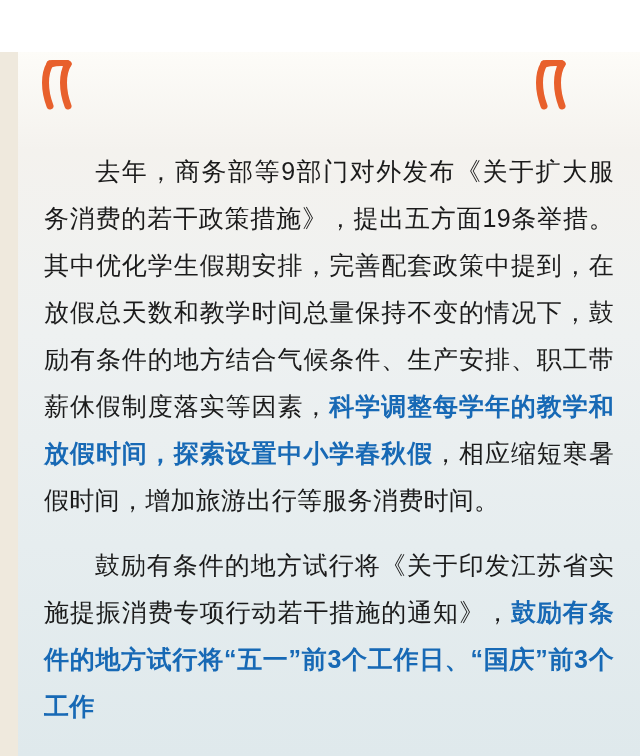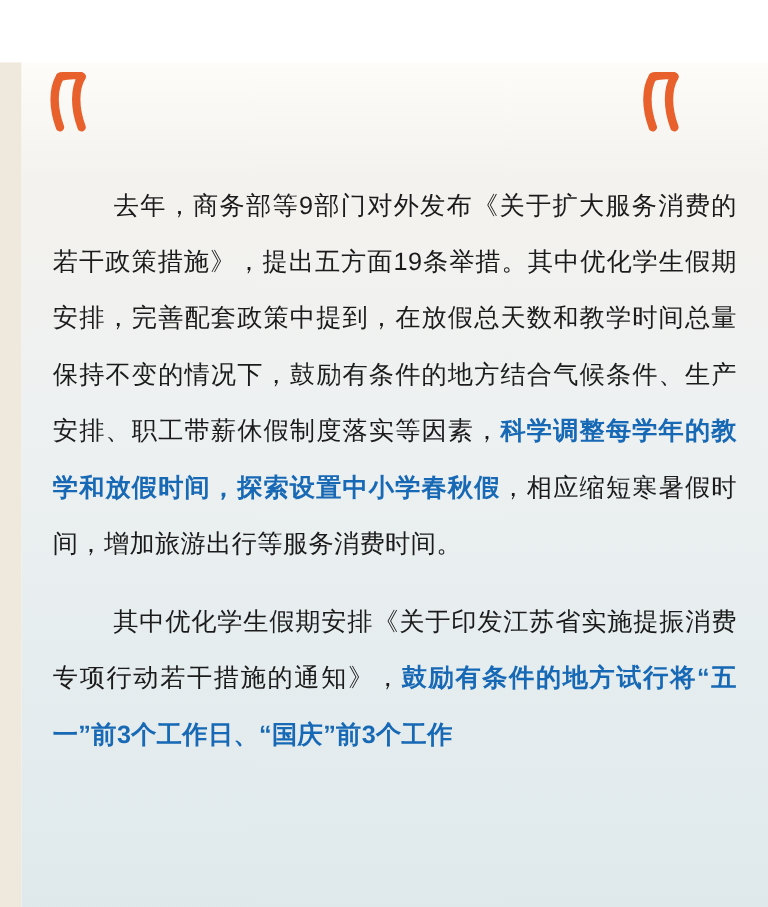--- a/index.html
+++ b/index.html
@@ -58,21 +58,21 @@
   .article {
     position: absolute;
     left: 0;
     top: 96px;
     width: 622px;
     padding: 0 26px;
     box-sizing: border-box;
   }
   p {
     margin: 0 0 18px 0;
-    font-size: 21px;
+    font-size: 25px;
     line-height: 47px;
     color: #1b1b1b;
     text-align: justify;
     letter-spacing: 0.3px;
     font-family: "Liberation Sans", sans-serif;
   }
   p .indent {
     display: inline-block;
     width: 50px;
   }
@@ -107,18 +107,18 @@
       </div>
     </div>
 
     <div class="article">
 
       <p>
         <span class="indent"></span><span>去年，商务部等9部门对外发布《关于扩大服务消费的若干政策措施》，提出五方面19条举措。其中优化学生假期安排，完善配套政策中提到，在放假总天数和教学时间总量保持不变的情况下，鼓励有条件的地方结合气候条件、生产安排、职工带薪休假制度落实等因素，</span><span class="hl">科学调整每学年的教学和放假时间，探索设置中小学春秋假</span><span>，相应缩短寒暑假时间，增加旅游出行等服务消费时间。</span>
       </p>
 
       <p>
-        <span class="indent"></span><span>其中优化学生假期安排《关于印发江苏省实施提振消费专项行动若干措施的通知》，</span><span class="hl">鼓励有条件的地方试行将“五一”前3个工作日、“国庆”前3个工作</span>
+        <span class="indent"></span><span>鼓励有条件的地方试行将《关于印发江苏省实施提振消费专项行动若干措施的通知》，</span><span class="hl">鼓励有条件的地方试行将“五一”前3个工作日、“国庆”前3个工作</span>
       </p>
 
     </div>
   </div>
 </div>
 
 </body></html>

